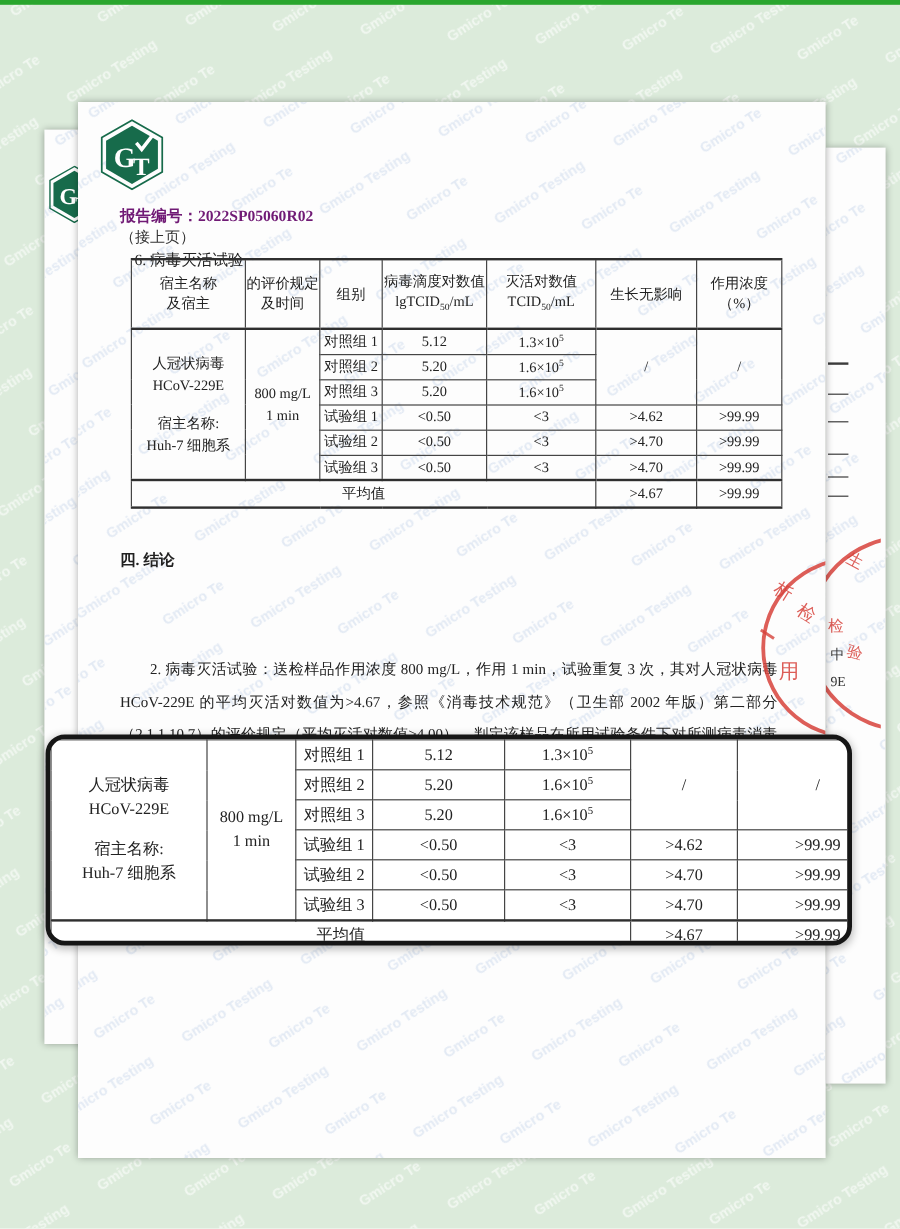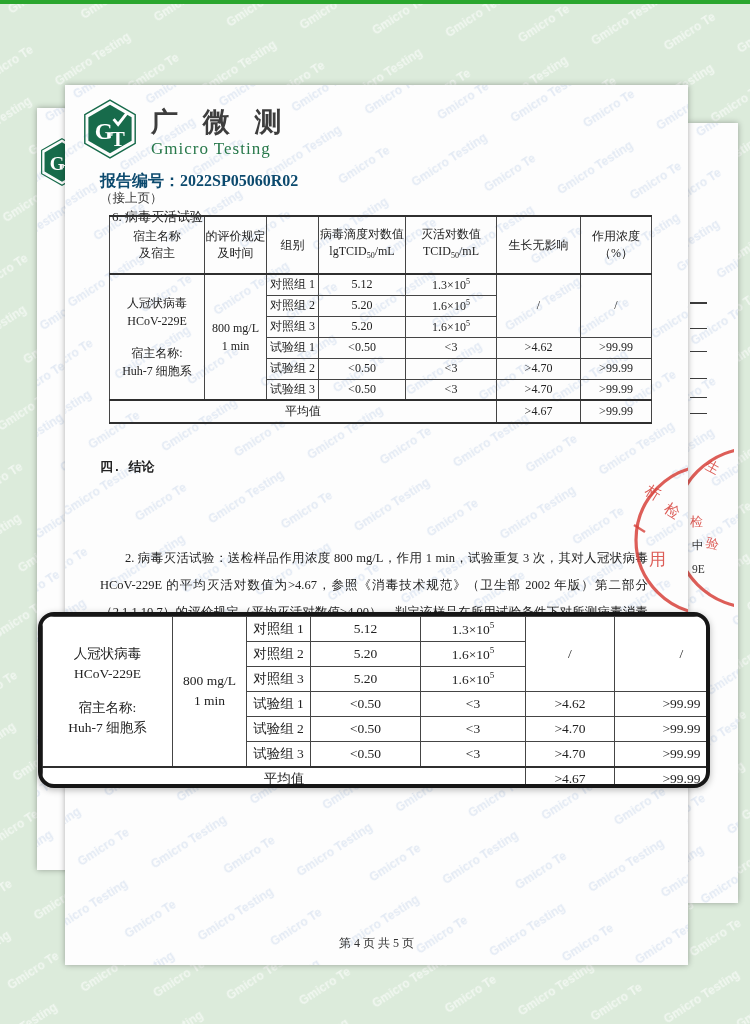--- a/index.html
+++ b/index.html
@@ -15,37 +15,37 @@
   .page-left{left:37px;top:108px;width:60px;height:762px;z-index:1;}
   .page-right{left:688px;top:123px;width:50px;height:780px;z-index:1;}
   .page-main{left:65px;top:85px;width:623px;height:880px;z-index:3;}
 
   
   .logo-row{position:absolute;left:18px;top:14px;display:flex;align-items:flex-start;z-index:2;}
   .hex-logo{display:block;}
   .brand-text{margin-left:14px;padding-top:8px;}
   .brand-cn{font-size:27px;font-weight:bold;color:#3d3d3d;letter-spacing:9px;line-height:30px;}
   .brand-en{font-size:17px;color:#27784a;letter-spacing:1px;margin-top:2px;}
-  .report-no{position:absolute;left:35px;top:86px;font-size:16px;font-weight:bold;color:#0c4a6e;z-index:2;}
+  .report-no{position:absolute;left:35px;top:86px;font-size:13px;font-weight:bold;color:#701a75;z-index:2;}
   .cont-line{position:absolute;left:35px;top:105px;font-size:12.5px;color:#333;z-index:2;}
   .sec-title{position:absolute;left:47px;top:123px;font-size:13px;color:#222;z-index:2;}
 
   
   .main-tbl{position:absolute;left:44px;top:130px;width:542px;border-collapse:collapse;table-layout:fixed;
             font-size:12px;color:#222;z-index:2;border-top:2px solid #2f2f2f;border-bottom:2px solid #2f2f2f;}
   .main-tbl th,.main-tbl td{border:1px solid #454545;text-align:center;vertical-align:middle;padding:0;font-weight:normal;}
   .main-tbl tr.hdr th{border-bottom:2px solid #2f2f2f;height:56px;line-height:17px;}
   .main-tbl tr.datr{height:21px;}
   .main-tbl tr.avg td{border-top:2px solid #2f2f2f;height:21px;}
   .vcell div{line-height:18px;}
   .vgap{height:14px;}
   sub{font-size:8px;} sup{font-size:8px;}
 
   .footnote{position:absolute;left:44px;top:340px;font-size:10.5px;color:#333;z-index:2;}
-  .concl-title{position:absolute;left:35px;top:373px;font-size:13px;font-weight:bold;color:#222;z-index:2;font-family:Liberation Mono, monospace;}
+  .concl-title{position:absolute;left:35px;top:373px;font-size:13px;font-weight:bold;color:#222;z-index:2;}
   .para{position:absolute;left:35px;width:548px;font-size:12.5px;line-height:27px;color:#222;
         text-align:justify;text-indent:2em;z-index:2;}
   .para1{top:392px;} .para2{top:460px;}
   .page-footer{position:absolute;left:0;top:850px;width:100%;text-align:center;font-size:12px;color:#333;z-index:2;}
 
   .stamp-main{position:absolute;left:555px;top:370px;z-index:2;}
   .stamp-back{position:absolute;left:0px;top:317px;z-index:2;}
   .stamp-arc{fill:none;stroke:#d7423b;stroke-width:3.2;opacity:.85;}
   .stamp-ch{fill:#d7423b;opacity:.85;font-family:"Liberation Serif",serif;}
 
@@ -122,24 +122,20 @@
       </svg>
 
     <div class="logo-row">
       <svg class="hex-logo" width="54" height="60" viewBox="0 0 60 66">
         <polygon points="30,1 58,17 58,49 30,65 2,49 2,17" fill="none" stroke="#176b4b" stroke-width="1.6"></polygon>
         <polygon points="30,6 54,20 54,46 30,60 6,46 6,20" fill="#176b4b"></polygon>
         <text x="13" y="44" font-size="26" font-weight="bold" fill="#ffffff" font-family="Liberation Serif,serif">G</text>
         <text x="31" y="52" font-size="23" font-weight="bold" fill="#ffffff" font-family="Liberation Serif,serif">T</text>
         <polyline points="34,22 39,28 49,15" fill="none" stroke="#ffffff" stroke-width="3.2"></polyline>
       </svg>
-      <div class="brand-text">
-        <div class="brand-cn">广 微 测</div>
-        <div class="brand-en">Gmicro Testing</div>
-      </div>
     </div>
 
     <div class="report-no"><span>报告编号：</span><span>2022SP05060R02</span></div>
     <div class="cont-line">（接上页）</div>
     <div class="sec-title">6. 病毒灭活试验</div>
 
     <table class="main-tbl">
       <colgroup>
           <col style="width:95px">
           <col style="width:62px">
@@ -235,21 +231,20 @@
     <div class="para para2">2. 病毒灭活试验：送检样品作用浓度 800 mg/L，作用 1 min，试验重复 3 次，其对人冠状病毒 HCoV-229E 的平均灭活对数值为&gt;4.67，参照《消毒技术规范》（卫生部 2002 年版）第二部分（2.1.1.10.7）的评价规定（平均灭活对数值≥4.00），判定该样品在所用试验条件下对所测病毒消毒的实验室试验合格。</div>
 
     <svg class="stamp-main" width="68" height="170" viewBox="0 0 68 170">
       <circle class="stamp-arc" cx="90" cy="85" r="74"></circle>
       <text class="stamp-ch" x="24" y="38" font-size="15" transform="rotate(32 24 38)">析</text>
       <text class="stamp-ch" x="43" y="56" font-size="15" transform="rotate(32 43 56)">检</text>
       <path d="M14,70 l11,7" stroke="#d7423b" stroke-width="2.5" opacity=".8"></path>
       <text class="stamp-ch" x="29" y="110" font-size="17">用</text>
     </svg>
 
-    <div class="page-footer">第 4 页 共 5 页</div>
   </div>
 
   <div class="callout">
     <table class="c-tbl">
       <colgroup>
           <col style="width:130px">
           <col style="width:74px">
           <col style="width:64px">
           <col style="width:110px">
           <col style="width:105px">

